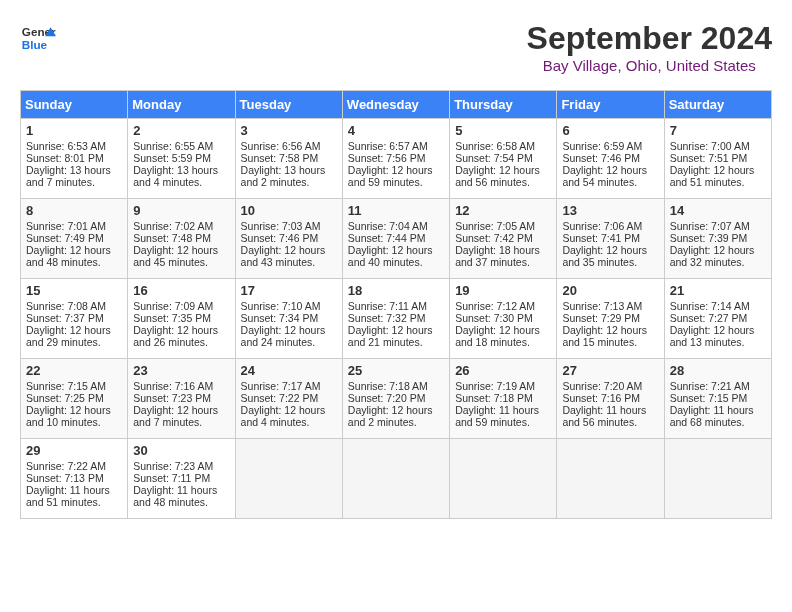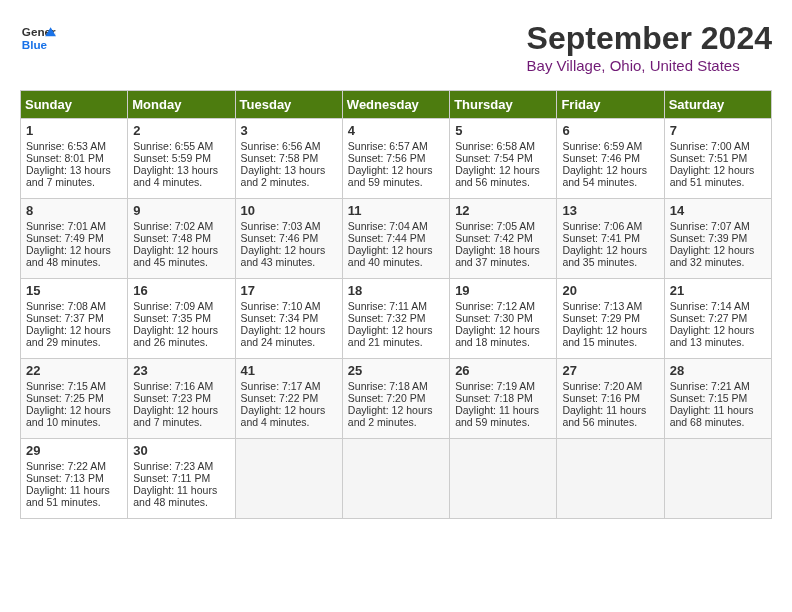--- a/index.html
+++ b/index.html
@@ -19,38 +19,38 @@
     .logo {
       display: flex;
       align-items: center;
       gap: 4px;
     }
     .logo-icon {
       width: 36px;
       height: 36px;
     }
     .title-area {
-      text-align: left;
+      text-align: center;
     }
     .month-title {
       font-size: 32px;
       font-weight: bold;
       color: #333;
     }
     .location-title {
       font-size: 15px;
       color: #701a75;
     }
     table {
       width: 100%;
       border-collapse: collapse;
       table-layout: fixed;
     }
     th {
-      background-color: #4d7c0f;
+      background-color: #3b82f6;
       color: #fff;
       font-size: 13px;
       font-weight: bold;
       padding: 6px 4px;
       text-align: left;
       border: 1px solid #ccc;
     }
     td {
       vertical-align: top;
       border: 1px solid #ccc;
@@ -242,21 +242,21 @@
         <span>Sunset: 7:25 PM</span><br>
         <span>Daylight: 12 hours and 10 minutes.</span>
       </td>
         <td>
         <span class="day-num">23</span>
         <span>Sunrise: 7:16 AM</span><br>
         <span>Sunset: 7:23 PM</span><br>
         <span>Daylight: 12 hours and 7 minutes.</span>
       </td>
         <td>
-        <span class="day-num">41</span>
+        <span class="day-num">24</span>
         <span>Sunrise: 7:17 AM</span><br>
         <span>Sunset: 7:22 PM</span><br>
         <span>Daylight: 12 hours and 4 minutes.</span>
       </td>
         <td>
         <span class="day-num">25</span>
         <span>Sunrise: 7:18 AM</span><br>
         <span>Sunset: 7:20 PM</span><br>
         <span>Daylight: 12 hours and 2 minutes.</span>
       </td>

